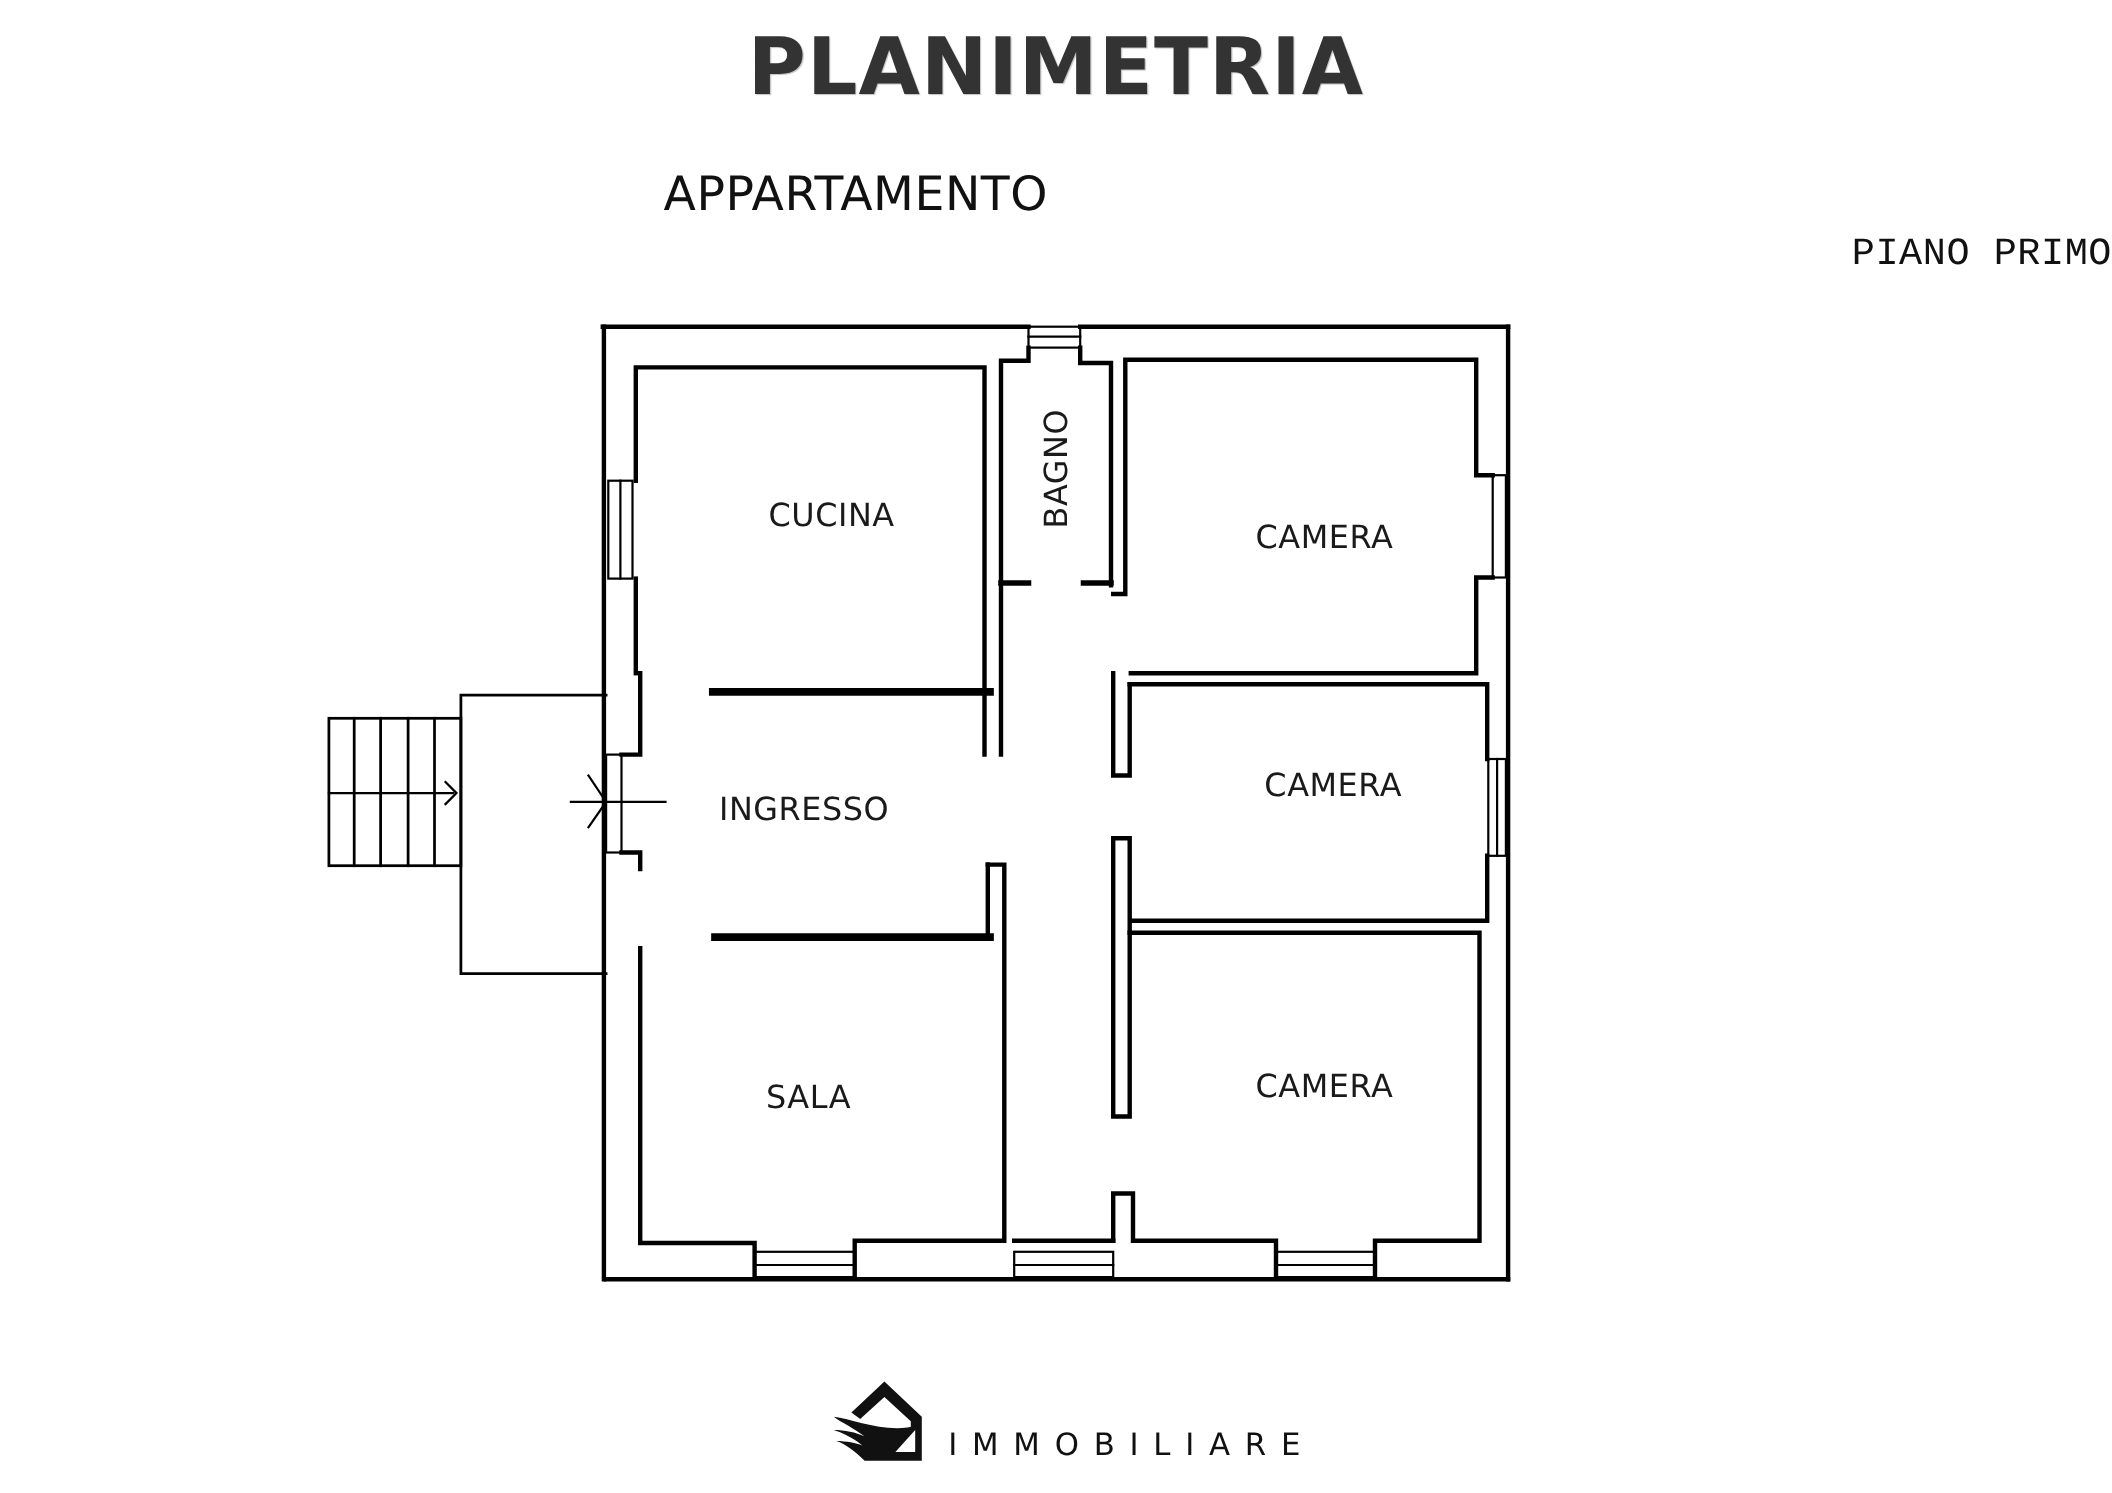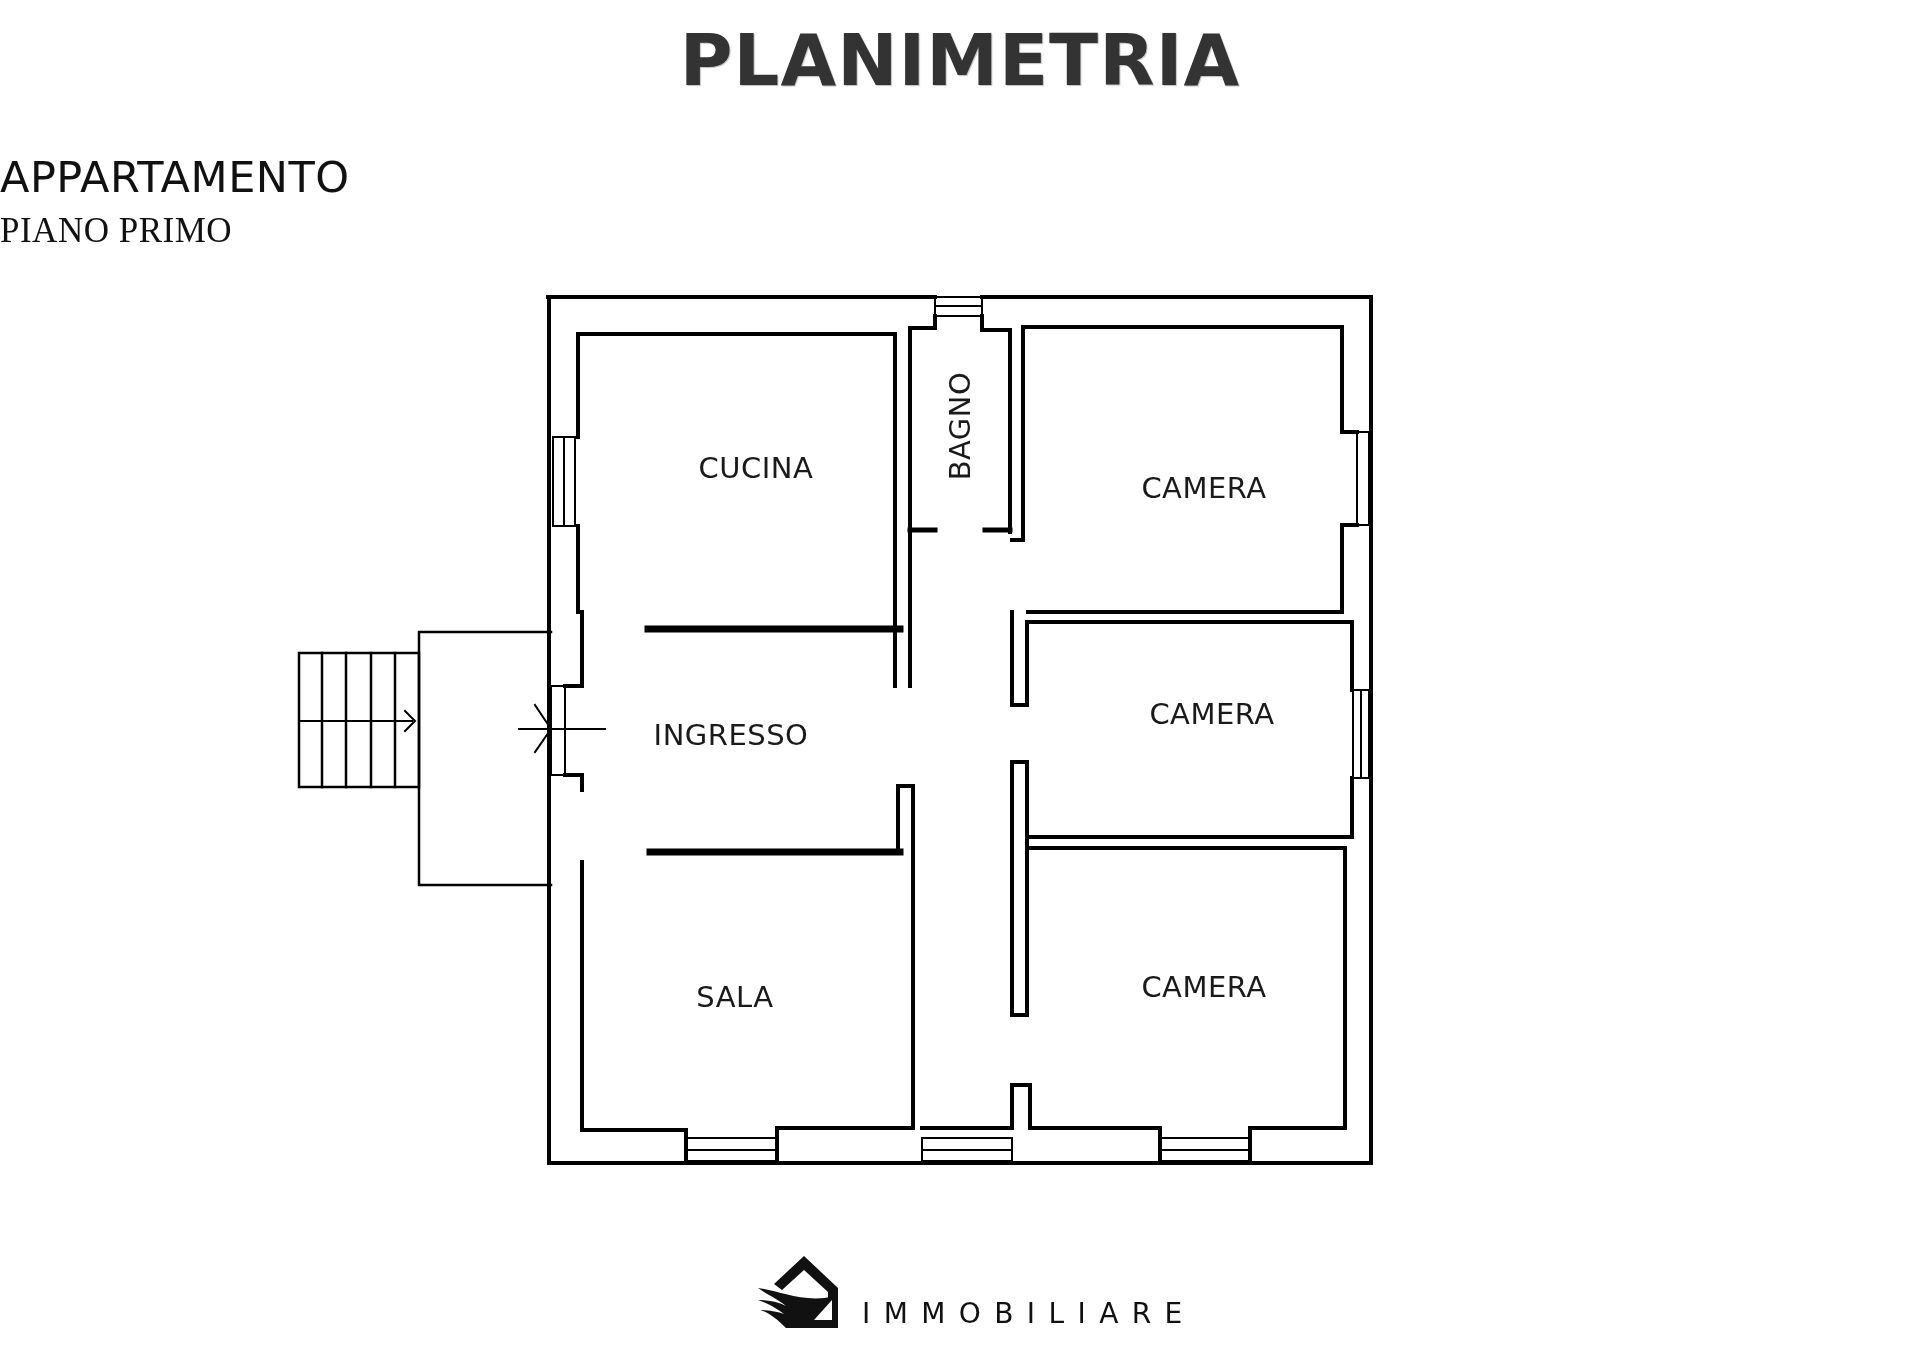--- a/index.html
+++ b/index.html
@@ -4,26 +4,26 @@
 <style>
   html, body { margin: 0; padding: 0; background: #ffffff; }
   body { width: 1920px; height: 1357px; position: relative; overflow: hidden; font-family: "Liberation Sans", sans-serif; }
   .header-title {
     position: absolute; left: 0; width: 1920px; top: 24px; text-align: center;
     font-family: "DejaVu Sans", sans-serif; font-weight: bold; font-size: 72px;
     color: #333333; letter-spacing: 1px; line-height: 72px;
     text-shadow: 1px 1px 1px rgba(0,0,0,0.25);
   }
   .header-sub1 {
-    position: absolute; left: 0; width: 1556px; top: 154px; text-align: left;
+    position: absolute; left: 0; width: 1556px; top: 154px; text-align: center;
     font-family: "DejaVu Sans", sans-serif; font-size: 43px; color: #111111; line-height: 46px; letter-spacing: 0.5px;
   }
   .header-sub2 {
-    position: absolute; left: 0; width: 1920px; top: 212px; text-align: left;
-    font-family: Liberation Serif, serif; font-size: 35px; color: #111111; line-height: 38px; letter-spacing: 0.5px;
+    position: absolute; left: 0; width: 1920px; top: 212px; text-align: right;
+    font-family: Liberation Mono, monospace; font-size: 35px; color: #111111; line-height: 38px; letter-spacing: 0.5px;
   }
   #plan { position: absolute; left: 0; top: 0; }
   .room-label {
     font-family: "DejaVu Sans", sans-serif; font-size: 29px; fill: #1a1a1a; letter-spacing: 0.5px;
   }
   .logo { position: absolute; left: 752px; top: 1250px; width: 420px; height: 82px; }
   .logo-icon { position: absolute; left: 4px; top: 4px; width: 84px; height: 76px; }
   .logo-name {
     position: absolute; left: 108px; top: 0px; font-family: "DejaVu Sans", sans-serif;
     font-size: 48px; line-height: 50px; letter-spacing: 6px; color: #111111; font-weight: normal;

